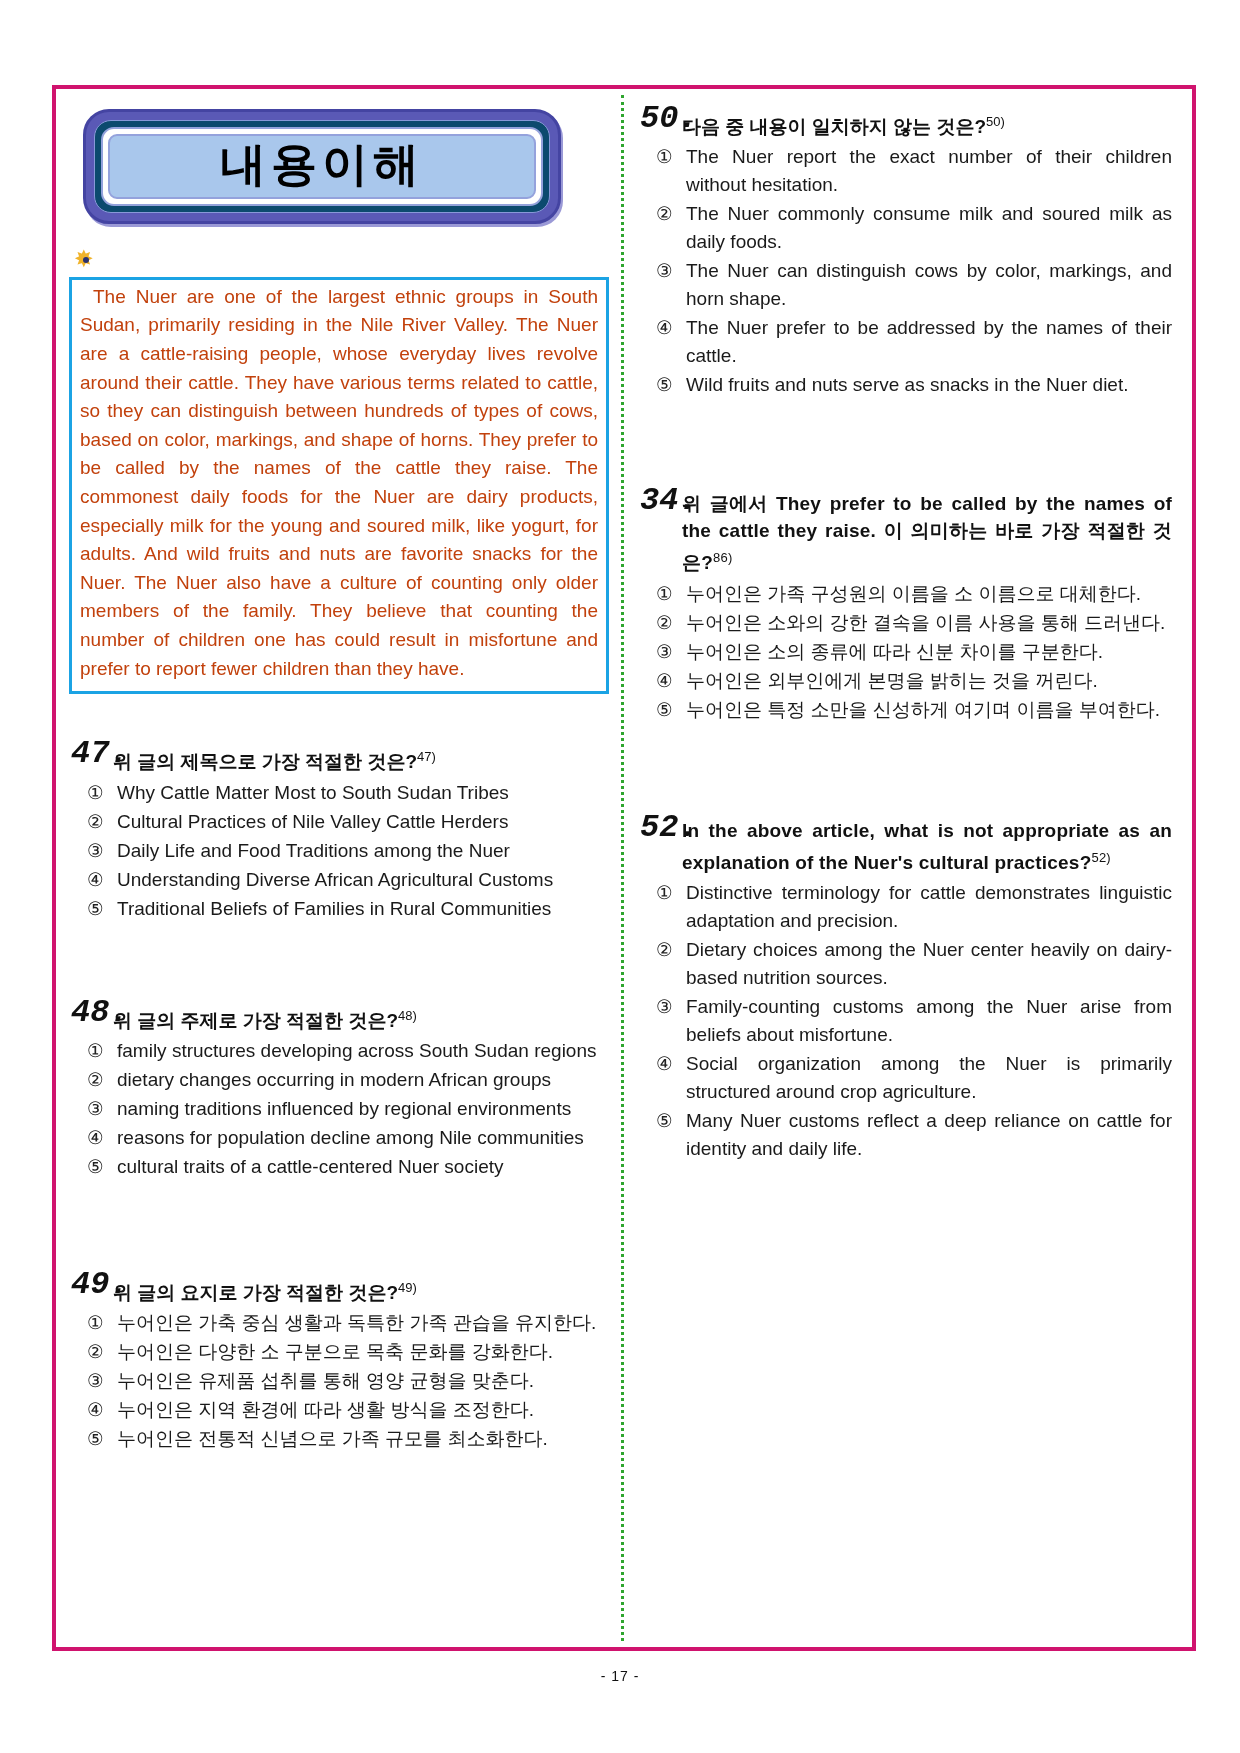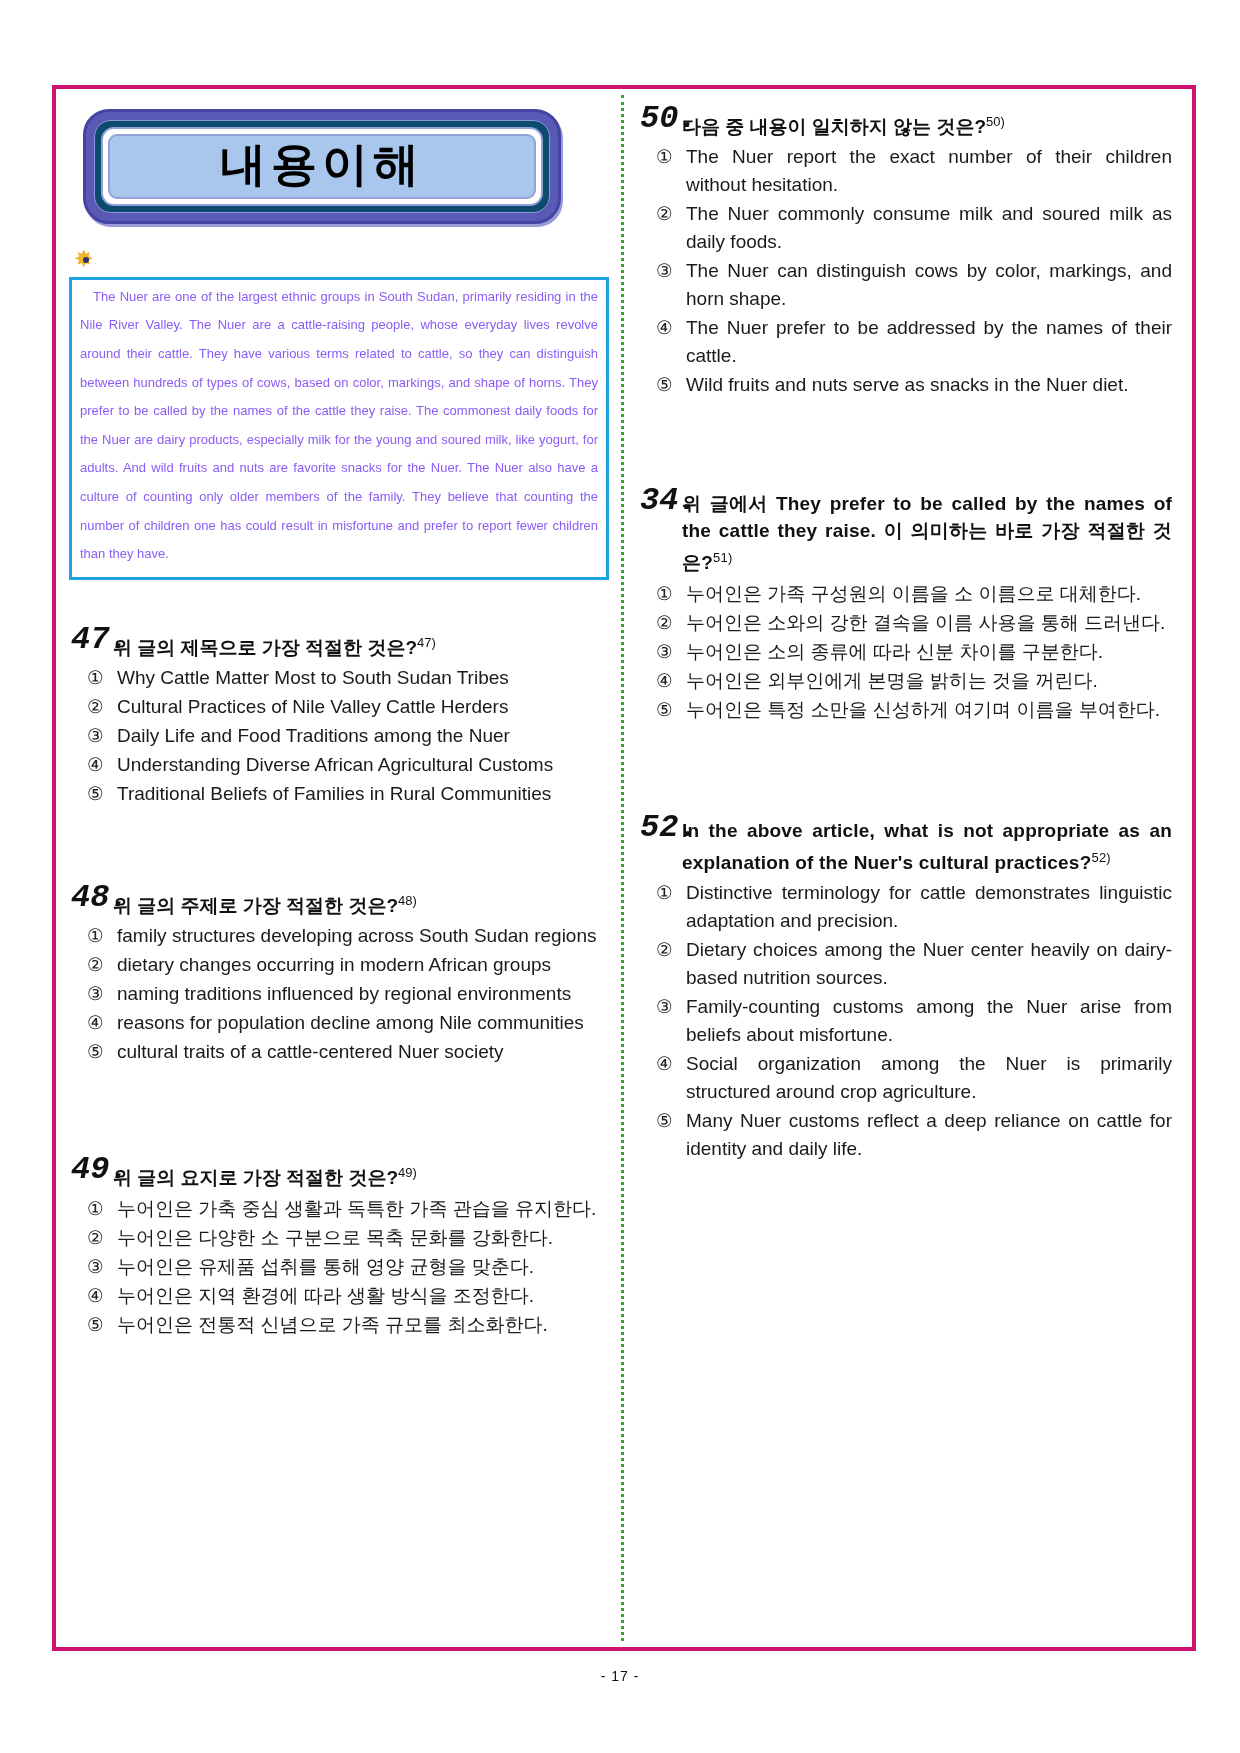--- a/index.html
+++ b/index.html
@@ -40,21 +40,21 @@
   }
   .flower { position:relative; display:inline-block; width:22px; height:22px; margin-right:9px; flex:none; text-shadow:none; }
   .flower .petals { color:#f0b32a; font-size:21px; line-height:22px; display:block; }
   .flower .core { position:absolute; left:8px; top:9px; width:6px; height:6px; background:#2a3370; border-radius:50%; }
 
   
   .passage-box {
     margin-top:7px; border:3px solid #1ba3e4; padding:3px 8px 8px 8px; background:#fff;
   }
   .passage-text {
-    font-size:13px; line-height:28.6px; text-align:justify; text-indent:13px; color:#8b5cf6;
+    font-size:19px; line-height:28.6px; text-align:justify; text-indent:13px; color:#c2410c;
   }
 
   
   .q { margin-top:0; }
   .q-head { display:flex; align-items:flex-start; }
   .q-num {
     flex:none; width:44px; font-family:Liberation Mono, monospace;
     font-style:italic; font-weight:bold; font-size:32px; line-height:28px; padding-left:2px;
   }
   .q-stem { flex:1; font-weight:bold; font-size:19px; line-height:27px; padding-top:3px; text-align:justify; }
@@ -225,21 +225,21 @@
           <div class="opt">
               <span class="opt-m">⑤</span>
               <div class="opt-t">Wild fruits and nuts serve as snacks in the Nuer diet.</div>
             </div>
         </div>
       </div>
 
       <div class="q mt-q51">
         <div class="q-head">
           <span class="q-num">34.</span>
-          <div class="q-stem q-stem-rounded"><span>위 글에서 They prefer to be called by the names of the cattle they raise. 이 의미하는 바로 가장 적절한 것은?</span><sup>51)</sup></div>
+          <div class="q-stem q-stem-rounded"><span>위 글에서 They prefer to be called by the names of the cattle they raise. 이 의미하는 바로 가장 적절한 것은?</span><sup>86)</sup></div>
         </div>
         <div class="opts">
           <div class="opt">
               <span class="opt-m">①</span>
               <div class="opt-t">누어인은 가족 구성원의 이름을 소 이름으로 대체한다.</div>
             </div>
           <div class="opt">
               <span class="opt-m">②</span>
               <div class="opt-t">누어인은 소와의 강한 결속을 이름 사용을 통해 드러낸다.</div>
             </div>

